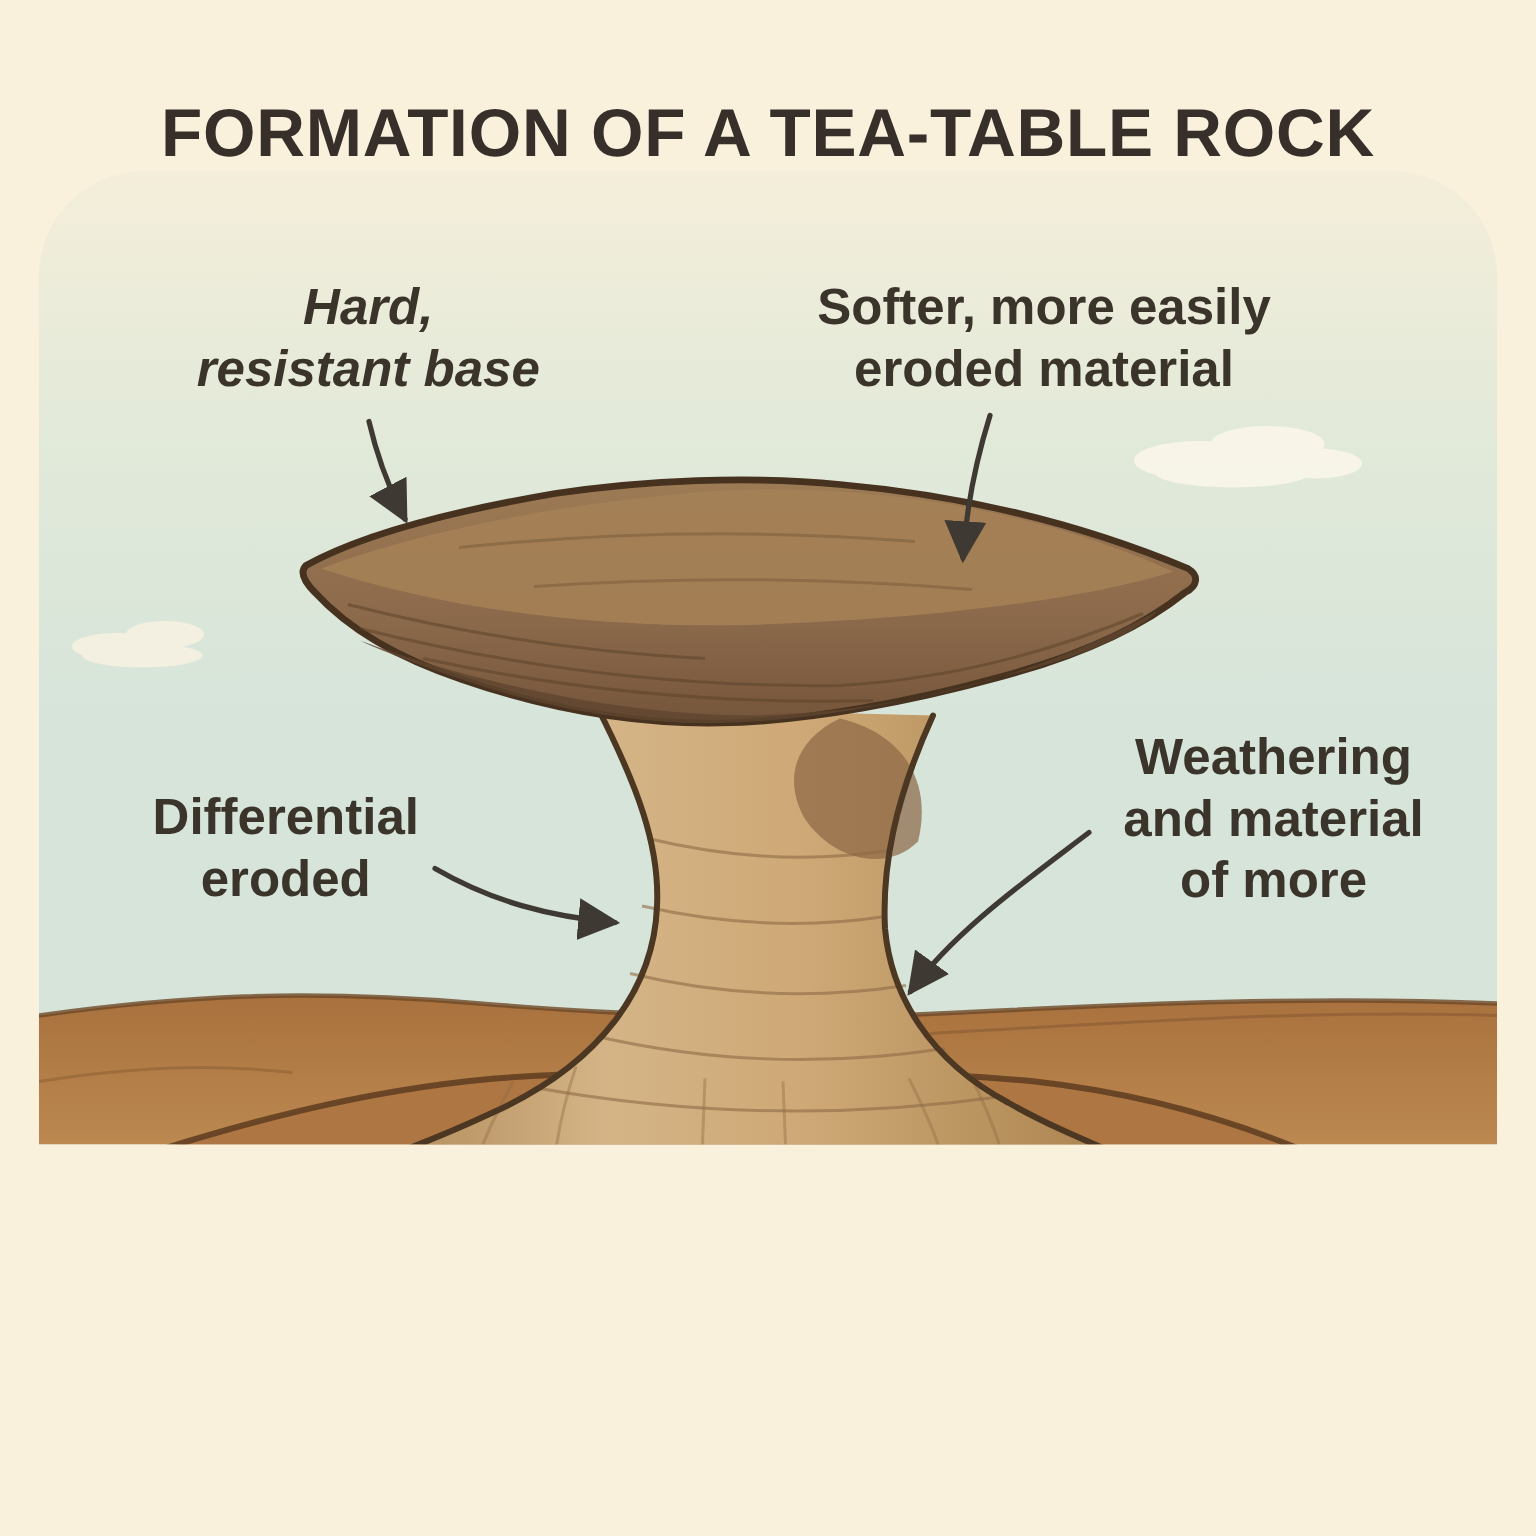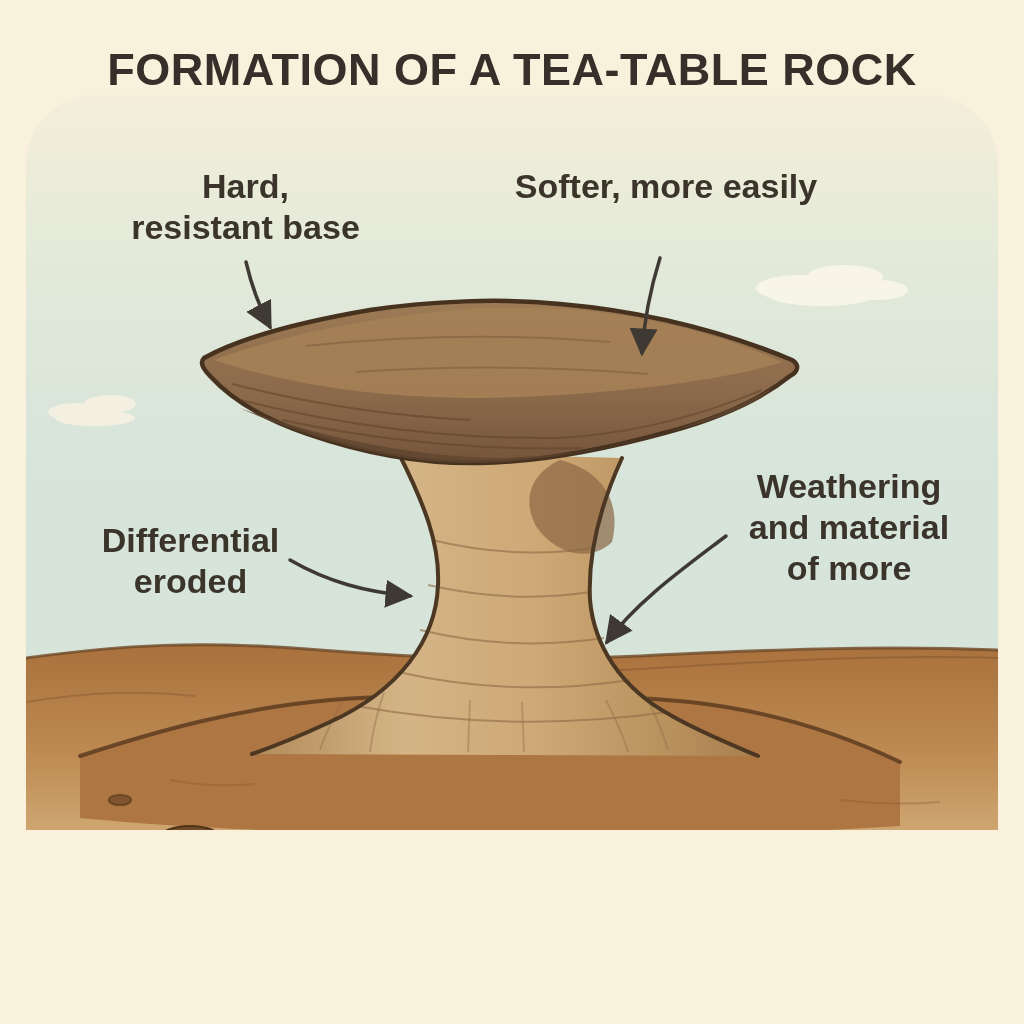--- a/index.html
+++ b/index.html
@@ -3,43 +3,44 @@
 <meta charset="utf-8">
 <style>
   :root{
     --bg:#f9f1dc;
     --text:#3a332a;
     --outline:#4a3623;
   }
   html,body{margin:0;padding:0;background:var(--bg);}
   .canvas{
     position:relative;
-    width:1024px;height:830px;
+    width:1024px;height:744px;
     background:var(--bg);
     overflow:hidden;
     font-family:"Liberation Sans","DejaVu Sans",sans-serif;
     color:var(--text);
+    margin-top:19px;
   }
   svg.scene{position:absolute;left:0;top:0;width:1024px;height:1024px;}
   .title{
     position:absolute;left:0;right:0;top:44px;
     text-align:center;
     font-size:45px;font-weight:bold;letter-spacing:.5px;
     color:#37302a;
   }
   .label{
     position:absolute;
     text-align:center;
     font-size:34px;font-weight:600;
     line-height:1.2;
     color:#3b342b;
   }
-  .label-hard{left:88px;top:166px;width:315px;}
-  .label-soft{left:460px;top:166px;width:412px;}
-  .label-differential{left:48px;top:520px;width:285px;}
+  .label-hard{left:88px;top:166px;width:315px;font-style:italic;}
+  .label-soft{left:490px;top:166px;width:412px;}
+  .label-differential{left:48px;top:506px;width:285px;}
   .label-weathering{left:698px;top:466px;width:302px;}
 </style>
 </head>
 <body>
 
 <div class="canvas">
 
   <svg class="scene" viewBox="0 0 1024 1024" aria-hidden="true">
     <defs>
       <linearGradient id="skyGrad" x1="0" y1="0" x2="0" y2="1">
@@ -154,20 +155,21 @@
 
   <div class="title">FORMATION OF A TEA-TABLE ROCK</div>
 
   <div class="label label-hard">
     <div>Hard,</div>
     <div>resistant base</div>
   </div>
 
   <div class="label label-soft">
     <div>Softer, more easily</div>
+    <div>eroded material</div>
   </div>
 
   <div class="label label-differential">
     <div>Differential</div>
     <div>eroded</div>
   </div>
 
   <div class="label label-weathering">
     <div>Weathering</div>
     <div>and material</div>

